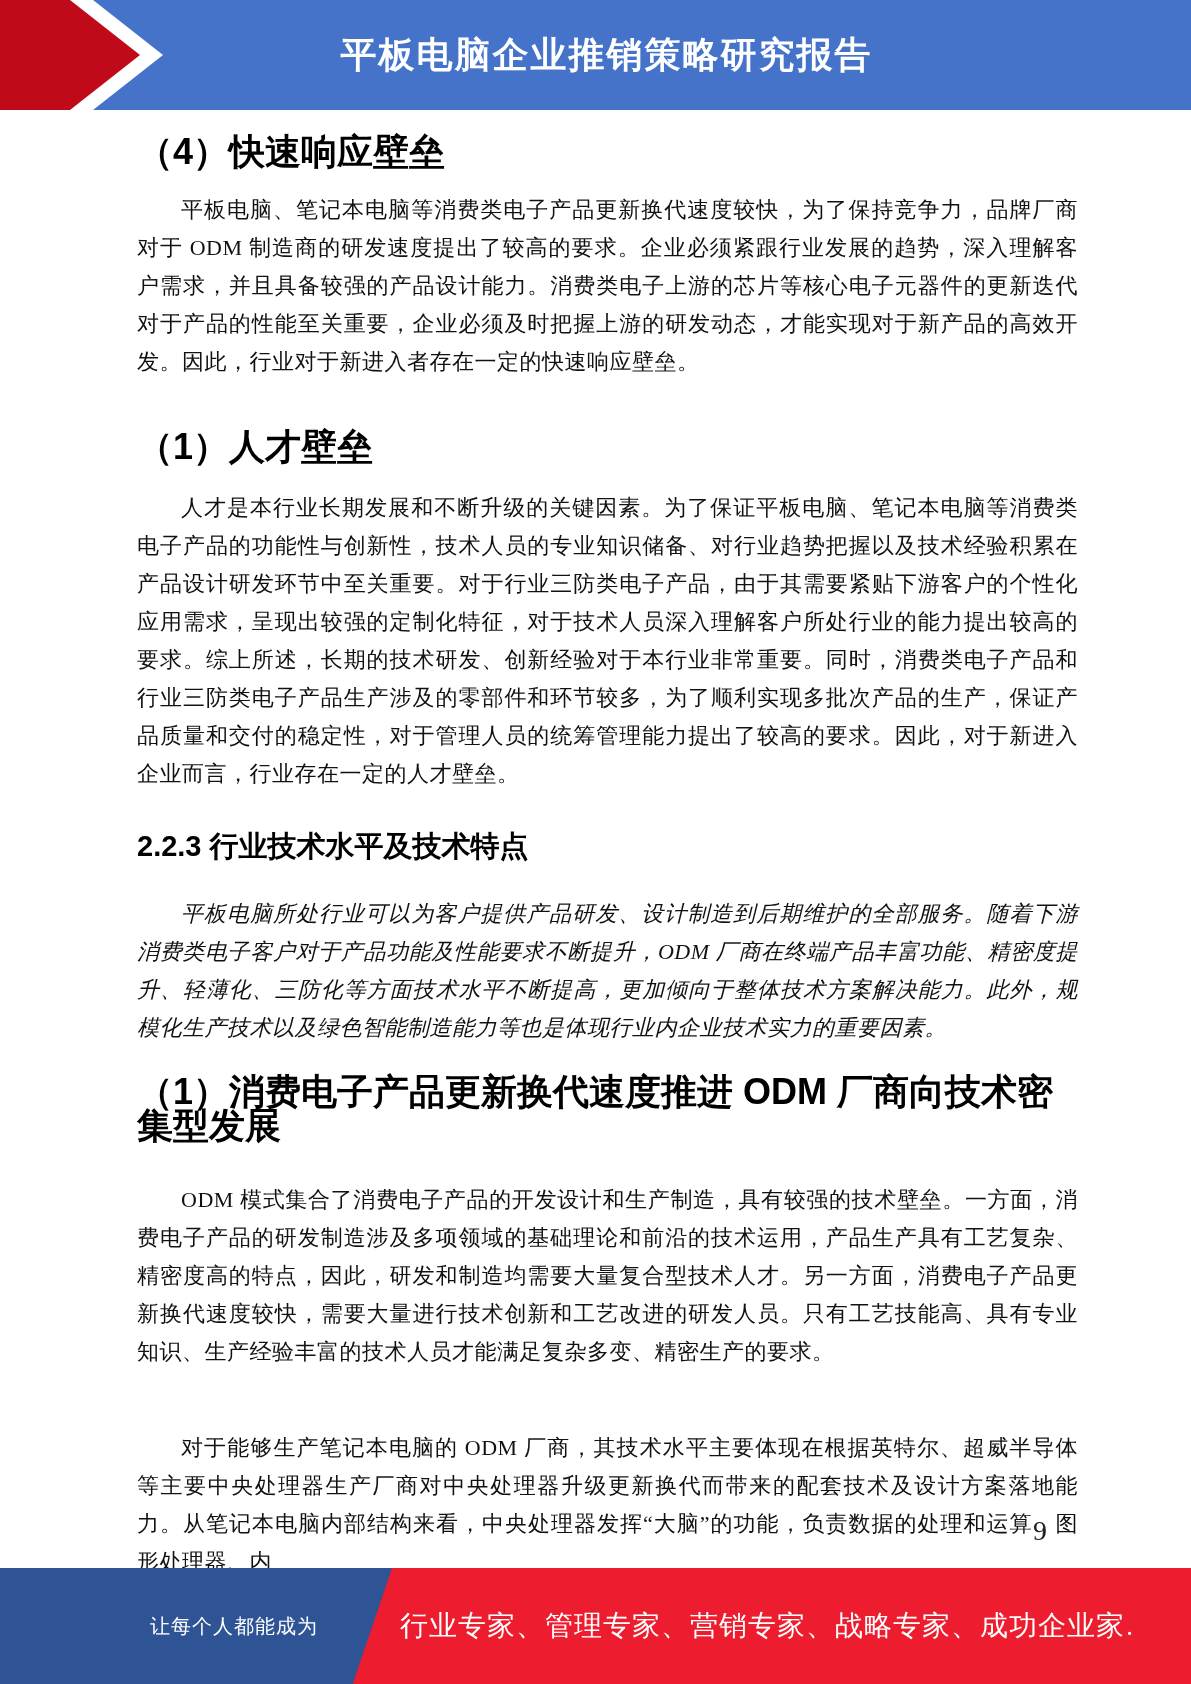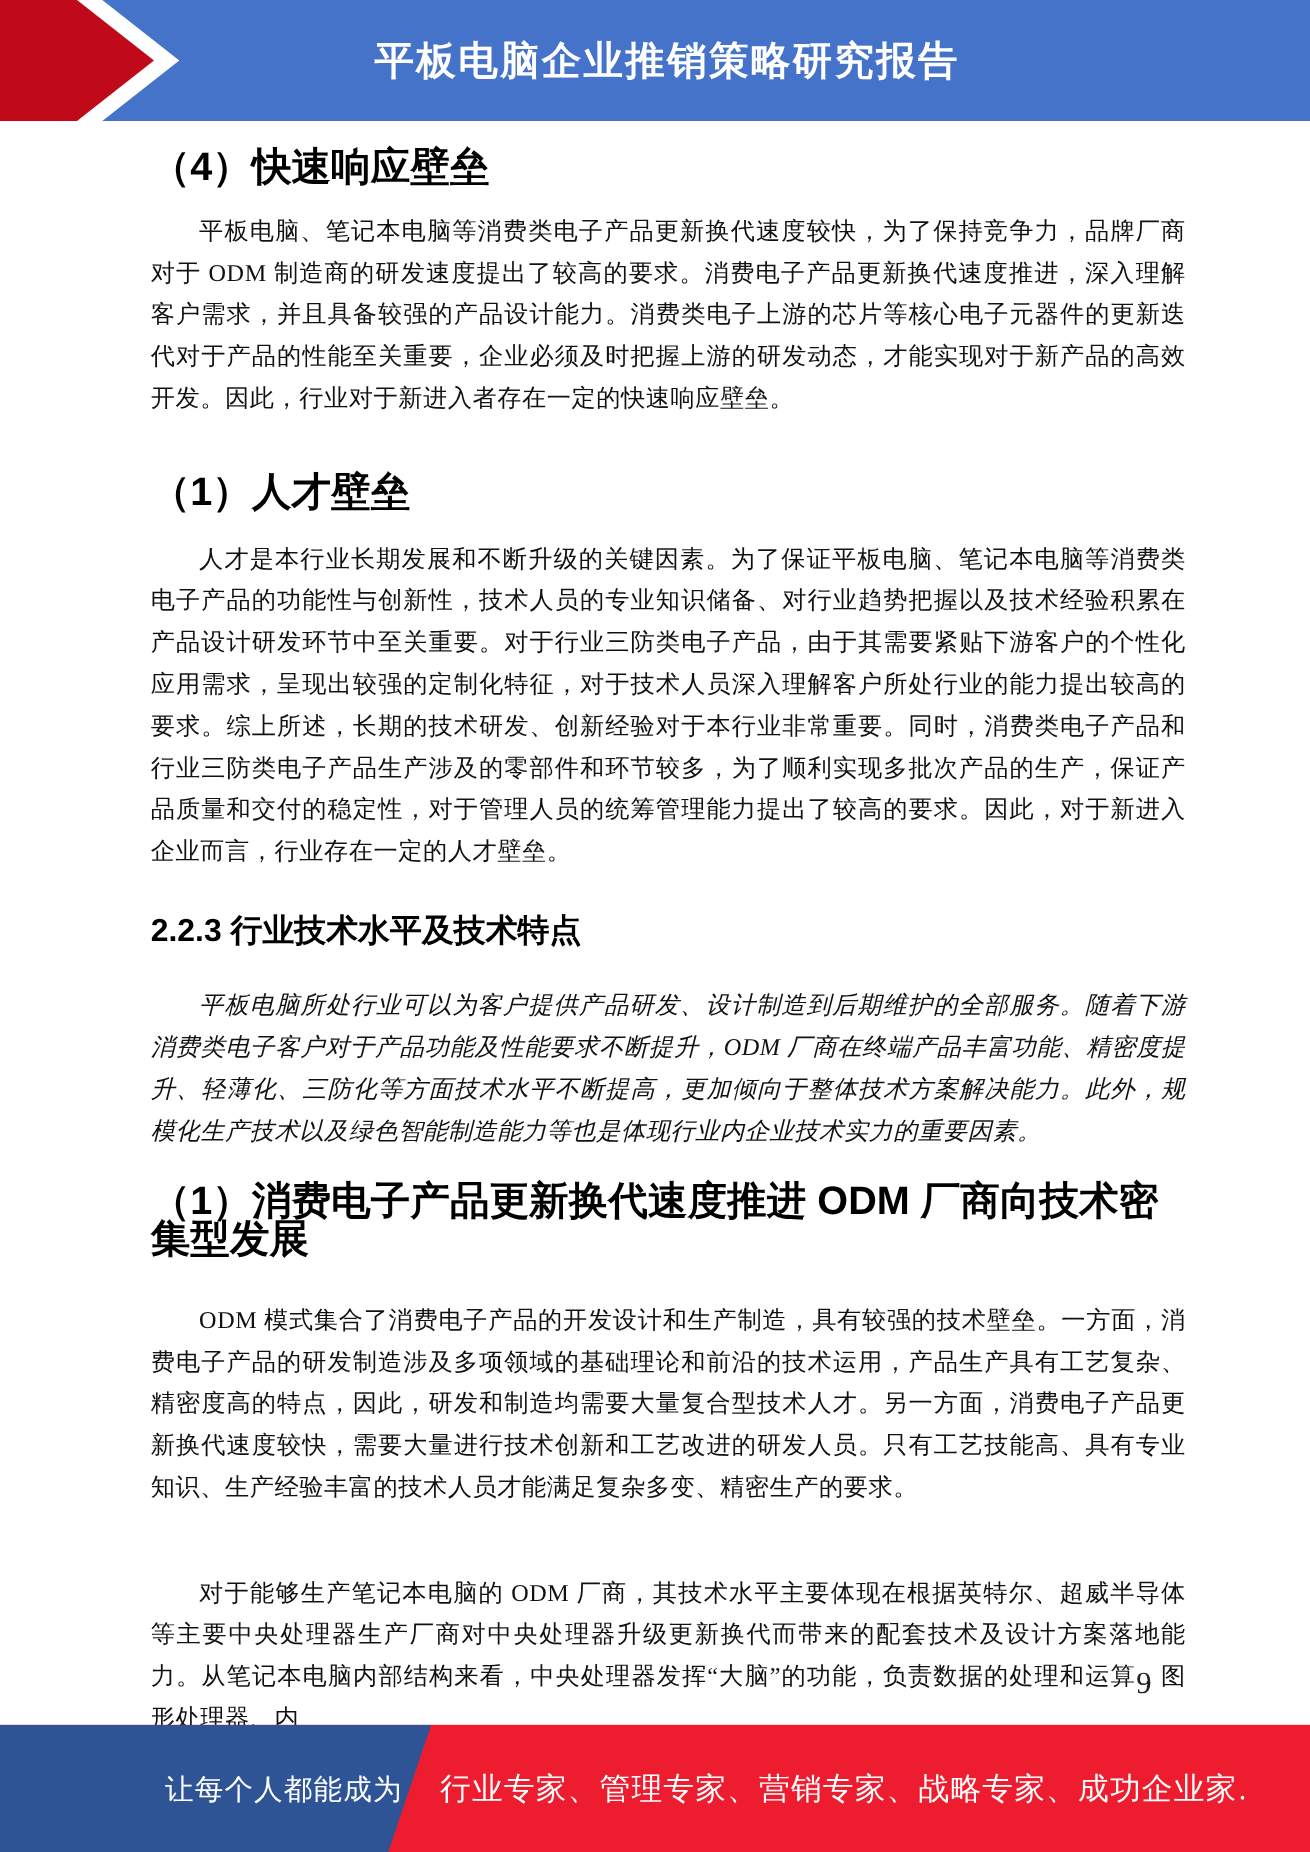--- a/index.html
+++ b/index.html
@@ -76,21 +76,21 @@
   }
   .footer-blue {
     position:absolute; left:0; top:0;
     width:392px; height:100%;
     background:#2f5496;
     clip-path:polygon(0 0, 100% 0, 90% 100%, 0 100%);
   }
   .footer-left-text {
     position:absolute; left:150px; top:0; height:100%;
     display:flex; align-items:center;
-    color:#ffffff; font-size:26px; letter-spacing:1px;
+    color:#ffffff; font-size:20px; letter-spacing:1px;
     font-family:"Liberation Serif","DejaVu Serif",serif;
   }
   .footer-right-text {
     position:absolute; left:400px; right:60px; top:0; height:100%;
     display:flex; align-items:center;
     color:#ffffff; font-size:28px; letter-spacing:1px;
     font-family:"Liberation Serif","DejaVu Serif",serif;
     white-space:nowrap; overflow:hidden;
   }
 </style>
@@ -104,21 +104,21 @@
       <polygon points="0,0 93,0 163,55 93,110 0,110" fill="#ffffff"></polygon>
       <polygon points="0,0 70,0 140,55 70,110 0,110" fill="#c00a1a"></polygon>
     </svg>
     <div class="header-title">平板电脑企业推销策略研究报告</div>
   </div>
 
   <div class="content">
 
     <h3 class="h-sub mt-h4">（4）快速响应壁垒</h3>
 
-    <p class="para mt-p1">平板电脑、笔记本电脑等消费类电子产品更新换代速度较快，为了保持竞争力，品牌厂商对于 ODM 制造商的研发速度提出了较高的要求。消费电子产品更新换代速度推进，深入理解客户需求，并且具备较强的产品设计能力。消费类电子上游的芯片等核心电子元器件的更新迭代对于产品的性能至关重要，企业必须及时把握上游的研发动态，才能实现对于新产品的高效开发。因此，行业对于新进入者存在一定的快速响应壁垒。</p>
+    <p class="para mt-p1">平板电脑、笔记本电脑等消费类电子产品更新换代速度较快，为了保持竞争力，品牌厂商对于 ODM 制造商的研发速度提出了较高的要求。企业必须紧跟行业发展的趋势，深入理解客户需求，并且具备较强的产品设计能力。消费类电子上游的芯片等核心电子元器件的更新迭代对于产品的性能至关重要，企业必须及时把握上游的研发动态，才能实现对于新产品的高效开发。因此，行业对于新进入者存在一定的快速响应壁垒。</p>
 
     <h3 class="h-sub mt-h5">（1）人才壁垒</h3>
 
     <p class="para mt-p2">人才是本行业长期发展和不断升级的关键因素。为了保证平板电脑、笔记本电脑等消费类电子产品的功能性与创新性，技术人员的专业知识储备、对行业趋势把握以及技术经验积累在产品设计研发环节中至关重要。对于行业三防类电子产品，由于其需要紧贴下游客户的个性化应用需求，呈现出较强的定制化特征，对于技术人员深入理解客户所处行业的能力提出较高的要求。综上所述，长期的技术研发、创新经验对于本行业非常重要。同时，消费类电子产品和行业三防类电子产品生产涉及的零部件和环节较多，为了顺利实现多批次产品的生产，保证产品质量和交付的稳定性，对于管理人员的统筹管理能力提出了较高的要求。因此，对于新进入企业而言，行业存在一定的人才壁垒。</p>
 
     <h2 class="h-num mt-h223">2.2.3 行业技术水平及技术特点</h2>
 
     <p class="para mt-p3">平板电脑所处行业可以为客户提供产品研发、设计制造到后期维护的全部服务。随着下游消费类电子客户对于产品功能及性能要求不断提升，ODM 厂商在终端产品丰富功能、精密度提升、轻薄化、三防化等方面技术水平不断提高，更加倾向于整体技术方案解决能力。此外，规模化生产技术以及绿色智能制造能力等也是体现行业内企业技术实力的重要因素。</p>
 
     <h3 class="h-sub mt-hodm">（1）消费电子产品更新换代速度推进 ODM 厂商向技术密集型发展</h3>

